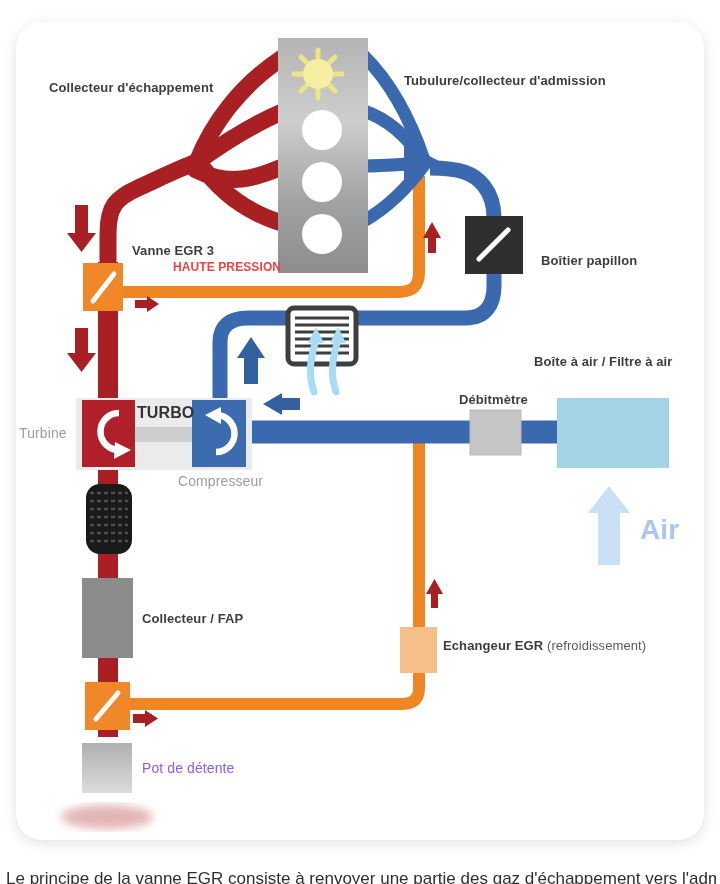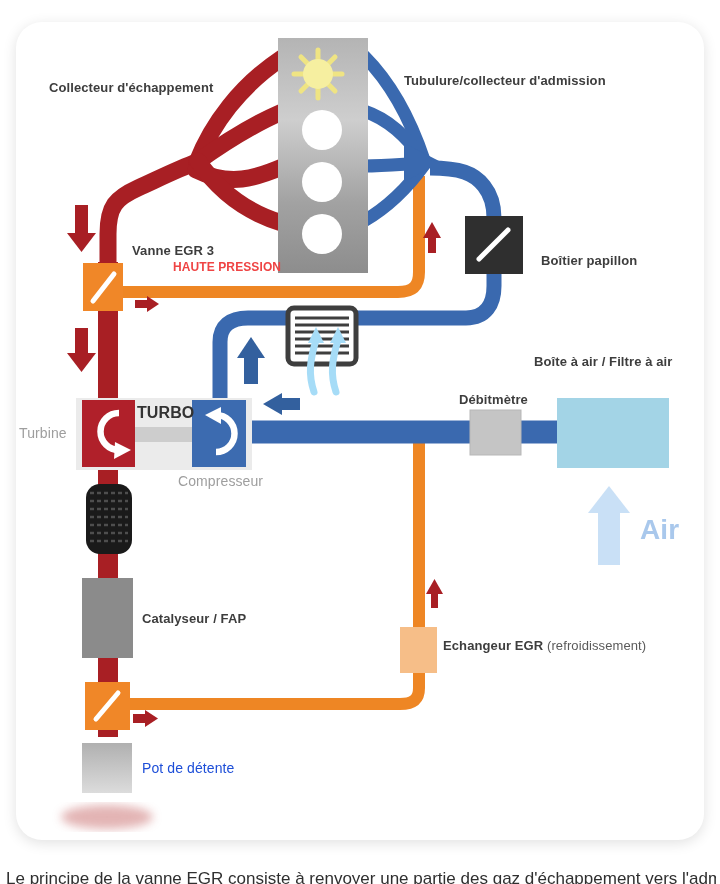--- a/index.html
+++ b/index.html
@@ -8,21 +8,21 @@
   #card{position:absolute;left:16px;top:22px;width:688px;height:818px;background:#fff;
         border-radius:26px;box-shadow:0 3px 14px rgba(0,0,0,0.12);}
   svg{position:absolute;left:0;top:0;}
   .lbl{position:absolute;white-space:nowrap;color:#3d3d3d;font-size:13px;font-weight:bold;
        letter-spacing:.1px;}
   .lbl .note{font-weight:normal;color:#5a5a5a;}
   .gray{color:#9e9e9e;font-weight:normal;font-size:14px;}
   .red-txt{color:#ef4444;font-size:12px;padding-left:40px;}
   .green-txt{color:#1cc41c;}
   .air-txt{color:#a9c8ec;font-size:28px;font-weight:bold;}
-  .pot-txt{color:#1d4ed8;}
+  .pot-txt{color:#8b5cf6;}
   #caption{position:absolute;left:6px;top:869px;font-size:17px;color:#2f2f2f;
            font-weight:normal;white-space:nowrap;}
 </style>
 </head>
 <body>
 
 <div id="stage">
   <div id="card"></div>
 
   <svg width="720" height="884" viewBox="0 0 720 884">
@@ -206,21 +206,21 @@
 
   <div class="lbl gray" style="left:19px;top:425px;">Turbine</div>
   <div class="lbl" style="left:137px;top:404px;font-size:16px;color:#333;">TURBO</div>
   <div class="lbl gray" style="left:178px;top:473px;text-align:right;">Compresseur</div>
 
   <div class="lbl" style="left:459px;top:392px;">Débitmètre</div>
   <div class="lbl" style="left:534px;top:354px;">Boîte à air / Filtre à air</div>
   <div class="lbl air-txt" style="left:623px;top:514px;margin-left:17px;">Air</div>
 
 
-  <div class="lbl" style="left:142px;top:611px;">Catalyseur / FAP</div>
+  <div class="lbl" style="left:142px;top:611px;">Collecteur / FAP</div>
 
   <div class="lbl" style="left:443px;top:638px;"><span>Echangeur EGR</span> <span class="note">(refroidissement)</span></div>
 
 
   <div class="lbl gray pot-txt" style="left:142px;top:760px;">Pot de détente</div>
 
   <div id="caption">Le principe de la vanne EGR consiste à renvoyer une partie des gaz d'échappement vers l'admission</div>
 </div>
 
 </body></html>

